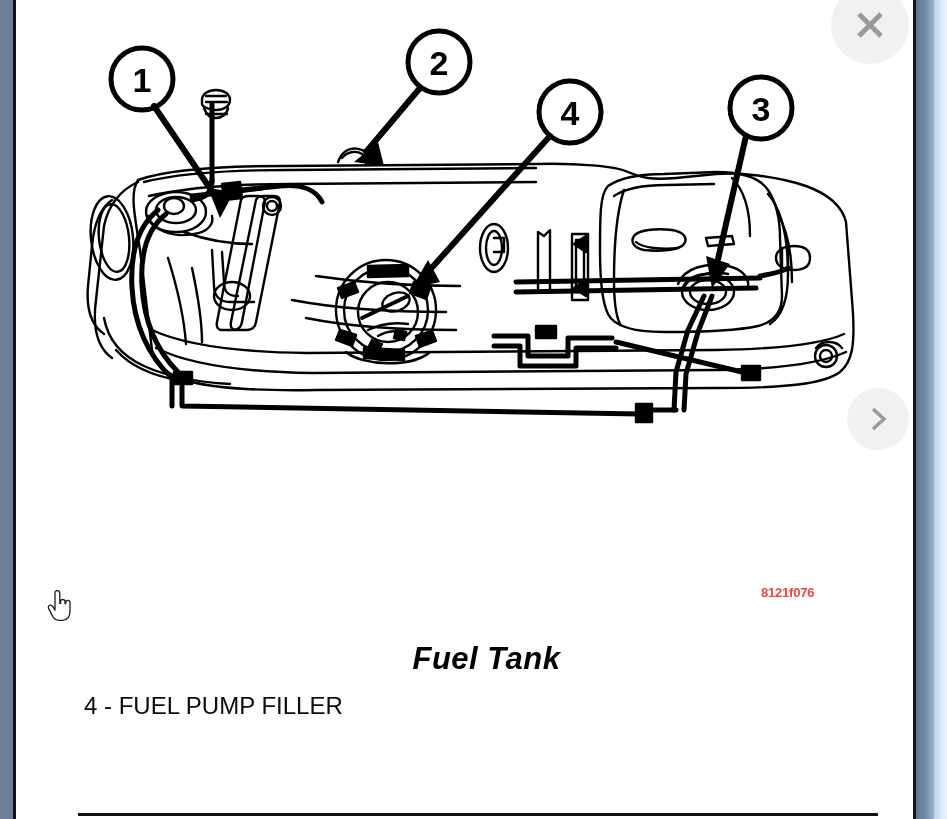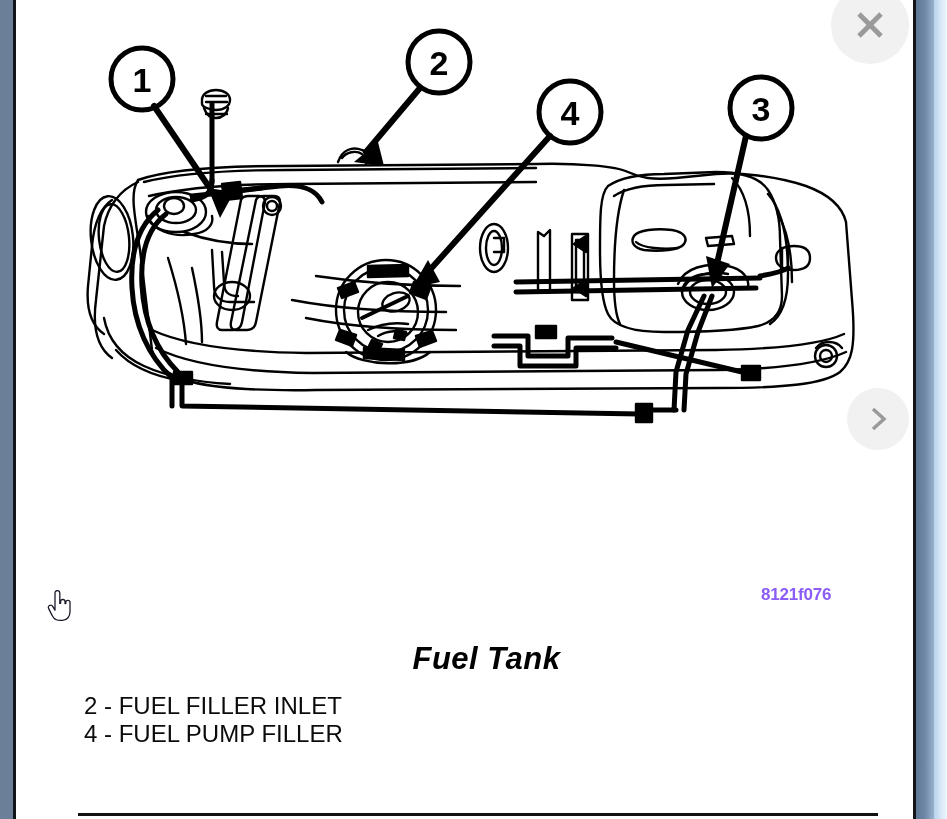--- a/index.html
+++ b/index.html
@@ -94,23 +94,23 @@
     left: 0; top: 0;
     width: 897px; height: 560px;
   }
   #figure svg { display: block; }
 
   
   #part-number {
     position: absolute;
     left: 745px; top: 585px;
     font-family: "Liberation Sans", sans-serif;
-    font-size: 17px;
+    font-size: 13px;
     font-weight: bold;
-    color: #8b5cf6;
+    color: #ef4444;
     letter-spacing: -0.2px;
   }
   #figure-title {
     position: absolute;
     left: 0; top: 641px;
     width: 941px;
     text-align: center;
     font-family: "Liberation Sans", sans-serif;
     font-size: 31px;
     font-style: italic;
@@ -345,25 +345,20 @@
         </g>
       </svg>
     </div>
 
     <div id="part-number">8121f076</div>
 
     <div id="figure-title">Fuel Tank</div>
 
     <div id="legend">
       <div class="legend-row">
-        <span class="legend-num">2</span>
-        <span class="legend-dash">-</span>
-        <span class="legend-label">FUEL FILLER INLET</span>
-      </div>
-      <div class="legend-row">
         <span class="legend-num">4</span>
         <span class="legend-dash">-</span>
         <span class="legend-label">FUEL PUMP FILLER</span>
       </div>
     </div>
 
     <div id="bottom-rule"></div>
   </div>
 
   <div id="close-button" class="round-btn">

